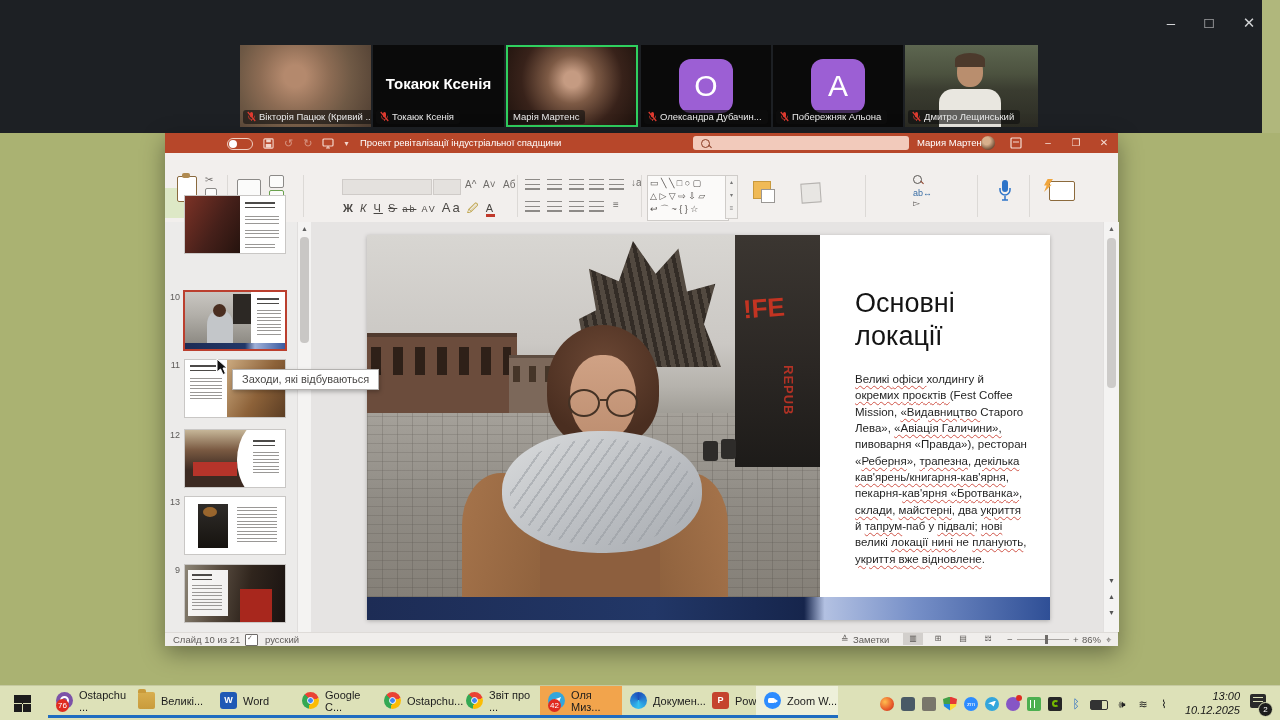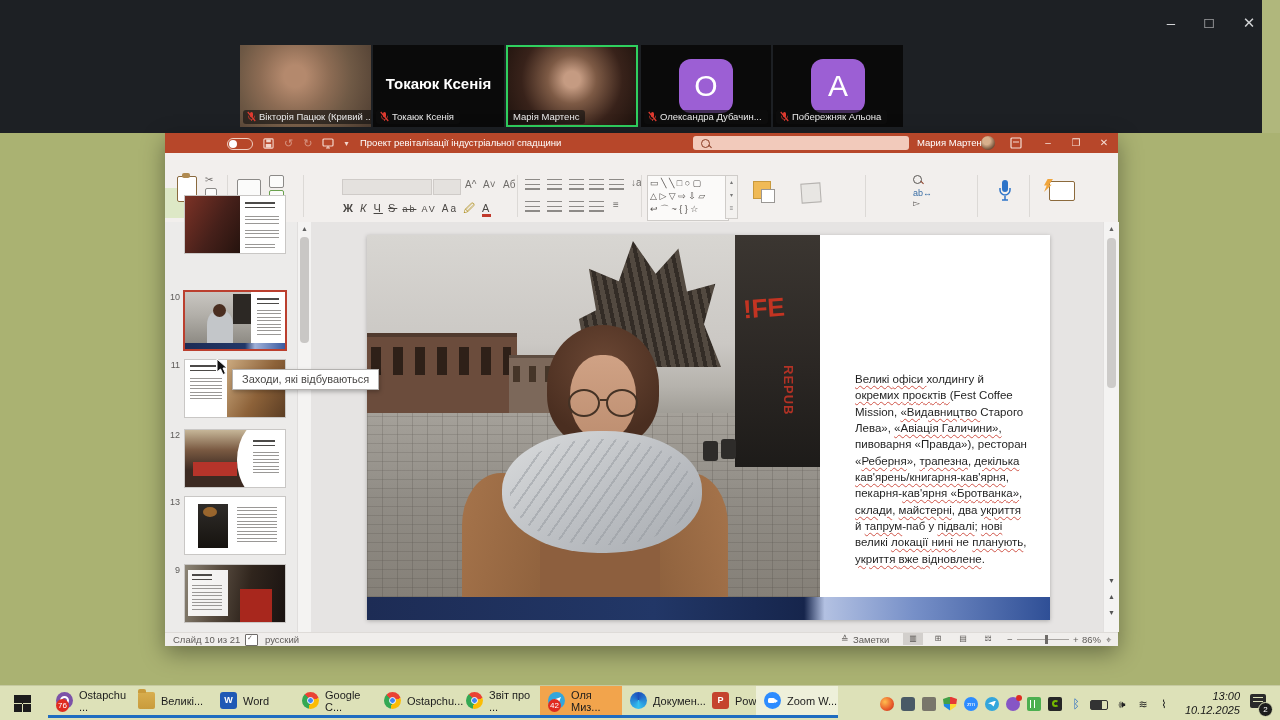--- a/index.html
+++ b/index.html
@@ -282,20 +282,36 @@
         <svg width="9" height="11" viewBox="0 0 12 14">
             <rect x="4" y="1" width="4" height="7" rx="2" fill="#e03b30"></rect>
             <path d="M2 6v1a4 4 0 0 0 8 0V6" stroke="#e03b30" fill="none"></path>
             <line x1="6" y1="11" x2="6" y2="13" stroke="#e03b30"></line>
             <line x1="1" y1="1" x2="11" y2="13" stroke="#e03b30" stroke-width="1.6"></line>
           </svg>
         <span>Побережняк Альона</span>
       </div>
     </div>
 
+    <div class="abs ptile" style="left:905px;width:133px;">
+      <div class="vid6">
+        <div class="shirt"></div>
+        <div class="head"></div>
+        <div class="hair"></div>
+      </div>
+      <div class="plabel">
+        <svg width="9" height="11" viewBox="0 0 12 14">
+            <rect x="4" y="1" width="4" height="7" rx="2" fill="#e03b30"></rect>
+            <path d="M2 6v1a4 4 0 0 0 8 0V6" stroke="#e03b30" fill="none"></path>
+            <line x1="6" y1="11" x2="6" y2="13" stroke="#e03b30"></line>
+            <line x1="1" y1="1" x2="11" y2="13" stroke="#e03b30" stroke-width="1.6"></line>
+          </svg>
+        <span>Дмитро Лещинський</span>
+      </div>
+    </div>
   </div>
   <div class="abs wallsliver"></div>
 
   <div class="abs ppt">
 
     <div class="abs titlebar">
       <div class="qat">
         <span class="toggle">
             <i></i>
           </span>
@@ -346,21 +362,21 @@
       <span class="glyphic" style="left:300px;top:8px;">А^</span>
       <span class="glyphic" style="left:318px;top:8px;">А˅</span>
       <span class="glyphic" style="left:338px;top:8px;">Аб</span>
       <div class="fmtrow">
         <b>Ж</b>
         <i>К</i>
         <u>Ч</u>
         <s>S</s>
         <s style="font-size:9px">ab</s>
         <span style="font-size:9px">AV</span>
-        <span style="font-size:10px">Aa</span>
+        <span style="font-size:13px">Aa</span>
         <span style="color:#b5972f">🖉</span>
         <span style="border-bottom:3px solid #c0392b;">А</span>
       </div>
       <div class="gdiv" style="left:352px;"></div>
 
       <span class="lines3" style="left:360px;top:8px;"></span>
       <span class="lines3" style="left:382px;top:8px;"></span>
       <span class="lines3" style="left:404px;top:8px;"></span>
       <span class="lines3" style="left:424px;top:8px;"></span>
       <span class="lines3" style="left:444px;top:8px;"></span>
@@ -488,20 +504,21 @@
             <div class="gl" style="left:106px;"></div>
             <div class="gl" style="left:144px;"></div>
             <div class="glb"></div>
             <div class="coatL"></div>
             <div class="coatR"></div>
             <div class="coatC"></div>
             <div class="scarf"></div>
           </div>
         </div>
         <div class="panelR">
+          <div class="stitle">Основні локації</div>
           <div class="sbody"><span class="sp">Великі </span><span class="sp">офіси </span><span>холдингу й </span><span class="sp">окремих </span><span class="sp">проєктів </span><span>(Fest Coffee Mission, </span><span class="sp">«Видавництво </span><span>Старого Лева», </span><span class="sp">«Авіація </span><span class="sp">Галичини», </span><span>пивоварня «Правда»), </span><span>ресторан «</span><span class="sp">Реберня</span><span>», </span><span class="sp">трапезна</span><span>, </span><span class="sp">декілька </span><span class="sp">кав'ярень/книгарня-кав'ярня</span><span>, </span><span>пекарня-</span><span class="sp">кав'ярня </span><span class="sp">«Бротванка»</span><span>, </span><span class="sp">склади</span><span>, </span><span class="sp">майстерні</span><span>, два </span><span class="sp">укриття </span><span>й </span><span class="sp">тапрум</span><span>-паб у </span><span class="sp">підвалі</span><span>; </span><span class="sp">нові </span><span>великі </span><span class="sp">локації </span><span class="sp">нині </span><span>не </span><span class="sp">планують</span><span>, </span><span class="sp">укриття </span><span class="sp">вже </span><span class="sp">відновлене</span><span>.</span></div>
         </div>
         <div class="bluebar"></div>
       </div>
 
       <div class="mainscroll">
         <div class="sarrow" style="width:15px;">▲</div>
         <div class="thumbb"></div>
         <div class="msbot" style="top:352px;">▼</div>
         <div class="msbot" style="top:368px;">▲</div>

